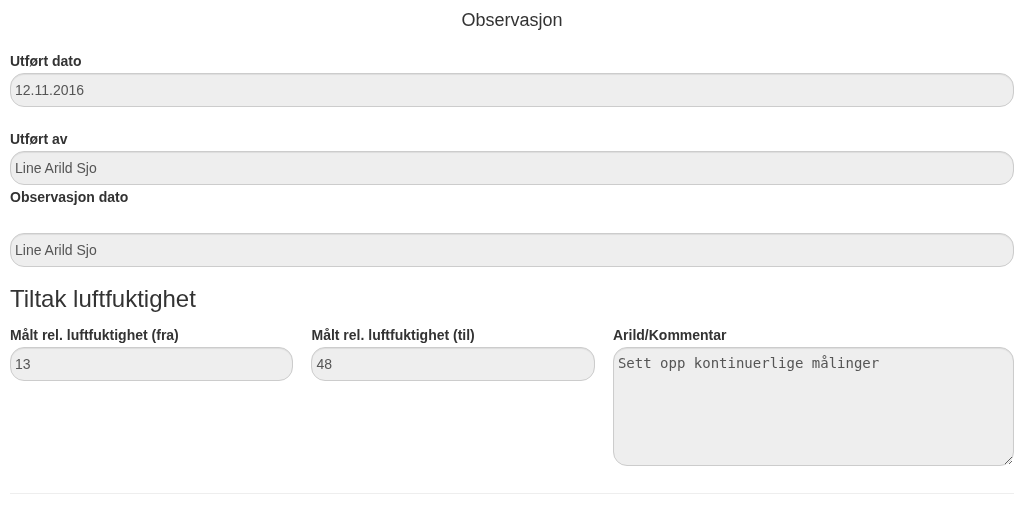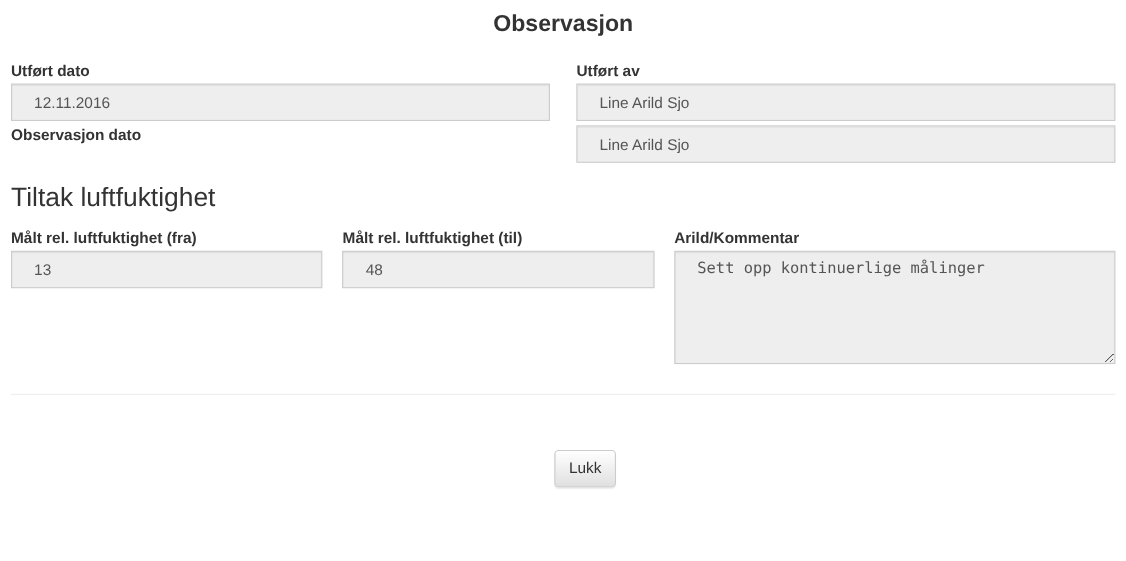--- a/index.html
+++ b/index.html
@@ -9,59 +9,60 @@
       color: #333;
       background: #fff;
       padding: 10px 10px 20px 10px;
     }
     .container {
       max-width: 1004px;
       margin: 0 auto;
     }
     .page-title {
       text-align: center;
-      font-size: 21px;
-      font-weight: 700;
+      font-size: 18px;
+      font-weight: 400;
       color: #333;
       margin-bottom: 22px;
     }
     .row {
       display: flex;
       gap: 24px;
       margin-bottom: 4px;
+      flex-direction: column;
     }
     .col-half {
       flex: 1;
     }
     .field-label {
       display: block;
       font-weight: 700;
       font-size: 14px;
       color: #333;
       margin-bottom: 4px;
     }
     .form-control {
       width: 100%;
       height: 34px;
-      padding: 6px 20px;
+      padding: 6px 4px;
       font-size: 14px;
       line-height: 1.4;
       color: #555;
       background-color: #eee;
       border: 1px solid #ccc;
-      border-radius: 0;
+      border-radius: 14px;
       box-shadow: inset 0 1px 1px rgba(0,0,0,.075);
       cursor: not-allowed;
     }
     .form-control[disabled] {
       background-color: #eee;
       opacity: 1;
     }
     textarea.form-control {
-      height: 103px;
+      height: 119px;
       resize: vertical;
     }
     .section-title {
       font-size: 24px;
       font-weight: 400;
       color: #333;
       margin-top: 18px;
       margin-bottom: 14px;
     }
     .row-thirds {

